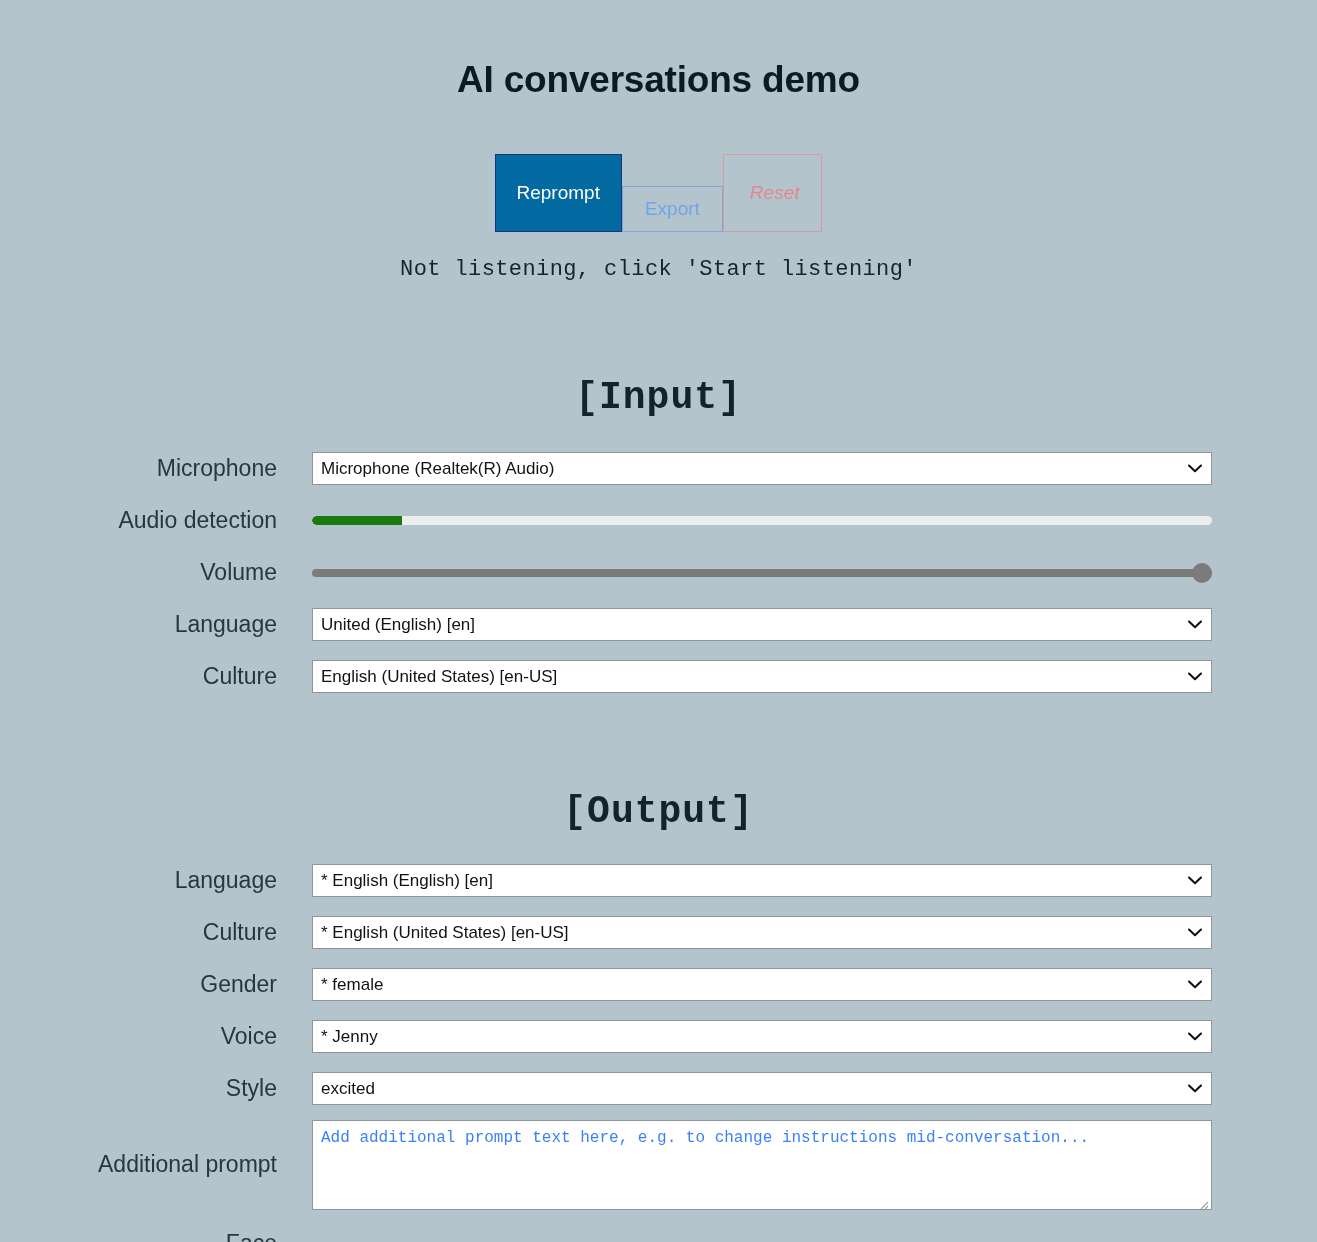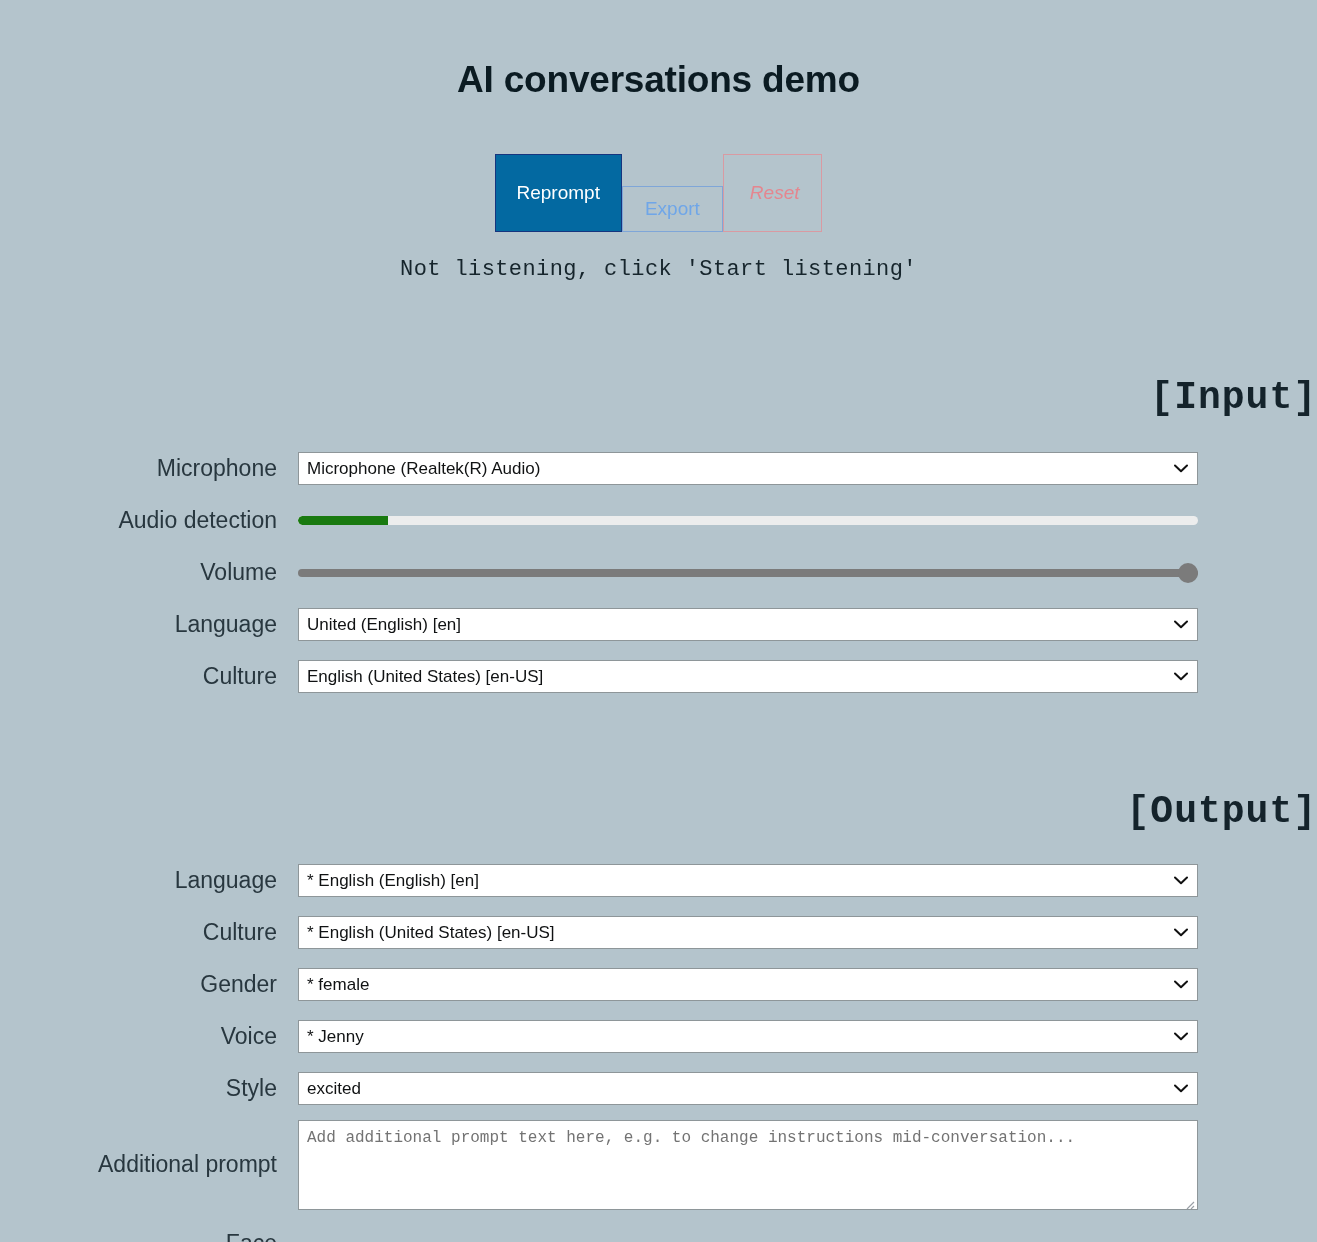--- a/index.html
+++ b/index.html
@@ -94,36 +94,36 @@
     margin-top: 25px;
     text-align: center;
     font-family: "Liberation Mono", "DejaVu Sans Mono", monospace;
     font-size: 22px;
     color: #16252c;
     letter-spacing: 0.4px;
   }
 
   
   .section-heading {
-    text-align: right;
+    text-align: center;
     font-family: "Liberation Mono", "DejaVu Sans Mono", monospace;
     font-weight: bold;
     font-size: 38px;
     color: #14232b;
     margin: 0;
     letter-spacing: 1px;
   }
   .section-input { padding-top: 94px; }
   .section-output { padding-top: 87px; }
 
   
   .form-grid {
     display: grid;
     grid-template-columns: 277px 907px;
-    column-gap: 21px;
+    column-gap: 35px;
     padding-left: 0;
     margin-left: 0;
   }
   .row-label {
     text-align: right;
     font-size: 23px;
     color: #28373f;
     padding-right: 0;
     display: flex;
     align-items: center;
@@ -360,21 +360,21 @@
           <svg width="14" height="9" viewBox="0 0 14 9">
               <path d="M1 1.5 L7 7.2 L13 1.5" stroke="#111" stroke-width="2" fill="none" stroke-linecap="round" stroke-linejoin="round"></path>
             </svg>
         </span>
       </div>
     </div>
 
     <div class="row-label" style="height:101px;">Additional prompt</div>
     <div class="row-field" style="height:101px;">
       <div class="textarea-box">
-        <span id="additional-prompt-text" style="color: #737373;">Add additional prompt text here, e.g. to change instructions mid-conversation...</span>
+        <span id="additional-prompt-text" style="color: #3b82f6;">Add additional prompt text here, e.g. to change instructions mid-conversation...</span>
         <span class="resize-handle">
           <svg width="12" height="12" viewBox="0 0 12 12">
             <path d="M11 4 L4 11 M11 8 L8 11" stroke="#9aa0a6" stroke-width="1.2" fill="none"></path>
           </svg>
         </span>
       </div>
     </div>
 
     <div class="row-label" style="height:56px;">Face</div>
     <div class="row-field" style="height:56px;"></div>

